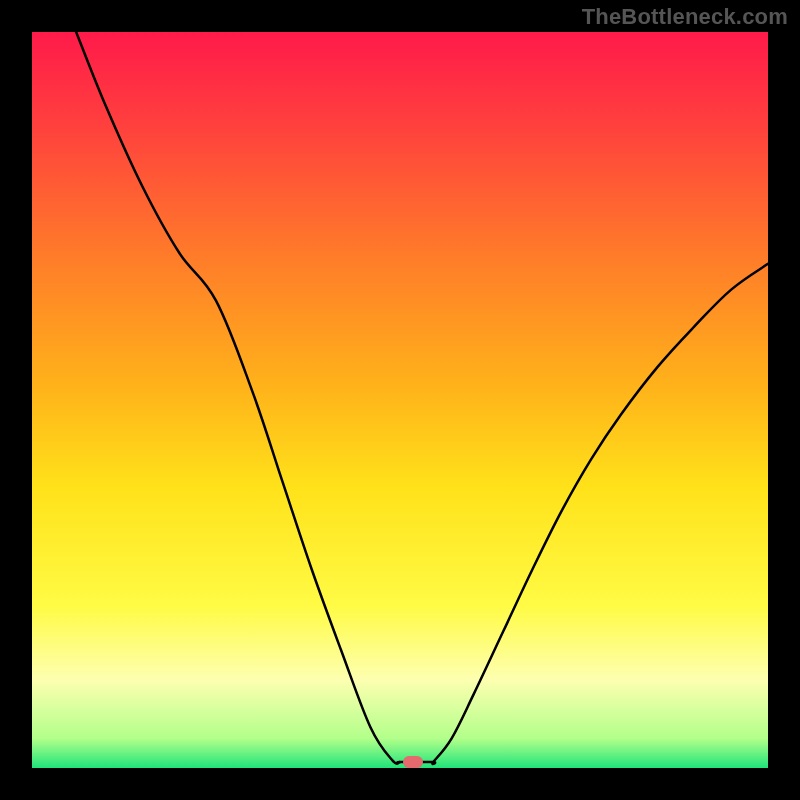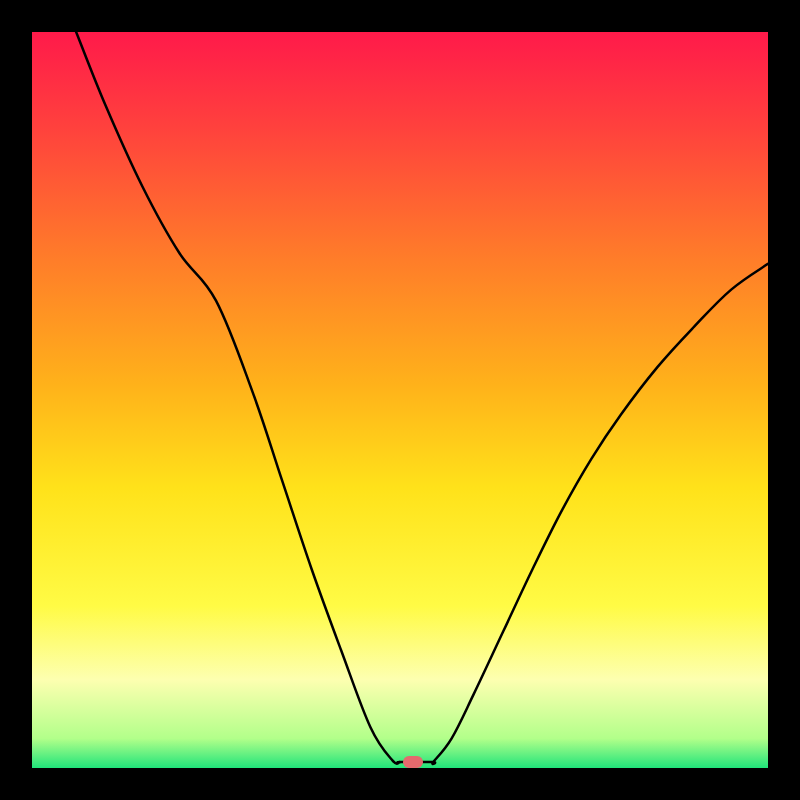--- a/index.html
+++ b/index.html
@@ -42,20 +42,21 @@
     width: 20px;
     height: 12px;
     border-radius: 6px;
     z-index: 5;
   }
 </style>
 </head>
 <body>
 
 <div class="frame">
+  <div class="watermark">TheBottleneck.com</div>
   <div class="plot">
     <svg id="plot-svg" viewBox="0 0 736 736" width="736" height="736" preserveAspectRatio="none">
       <defs>
         <linearGradient id="bg-grad" x1="0" y1="0" x2="0" y2="1">
             <stop offset="0%" stop-color="#ff1a4a"></stop>
             <stop offset="12%" stop-color="#ff3e3e"></stop>
             <stop offset="30%" stop-color="#ff7a2a"></stop>
             <stop offset="48%" stop-color="#ffb21a"></stop>
             <stop offset="62%" stop-color="#ffe21a"></stop>
             <stop offset="78%" stop-color="#fffb45"></stop>

